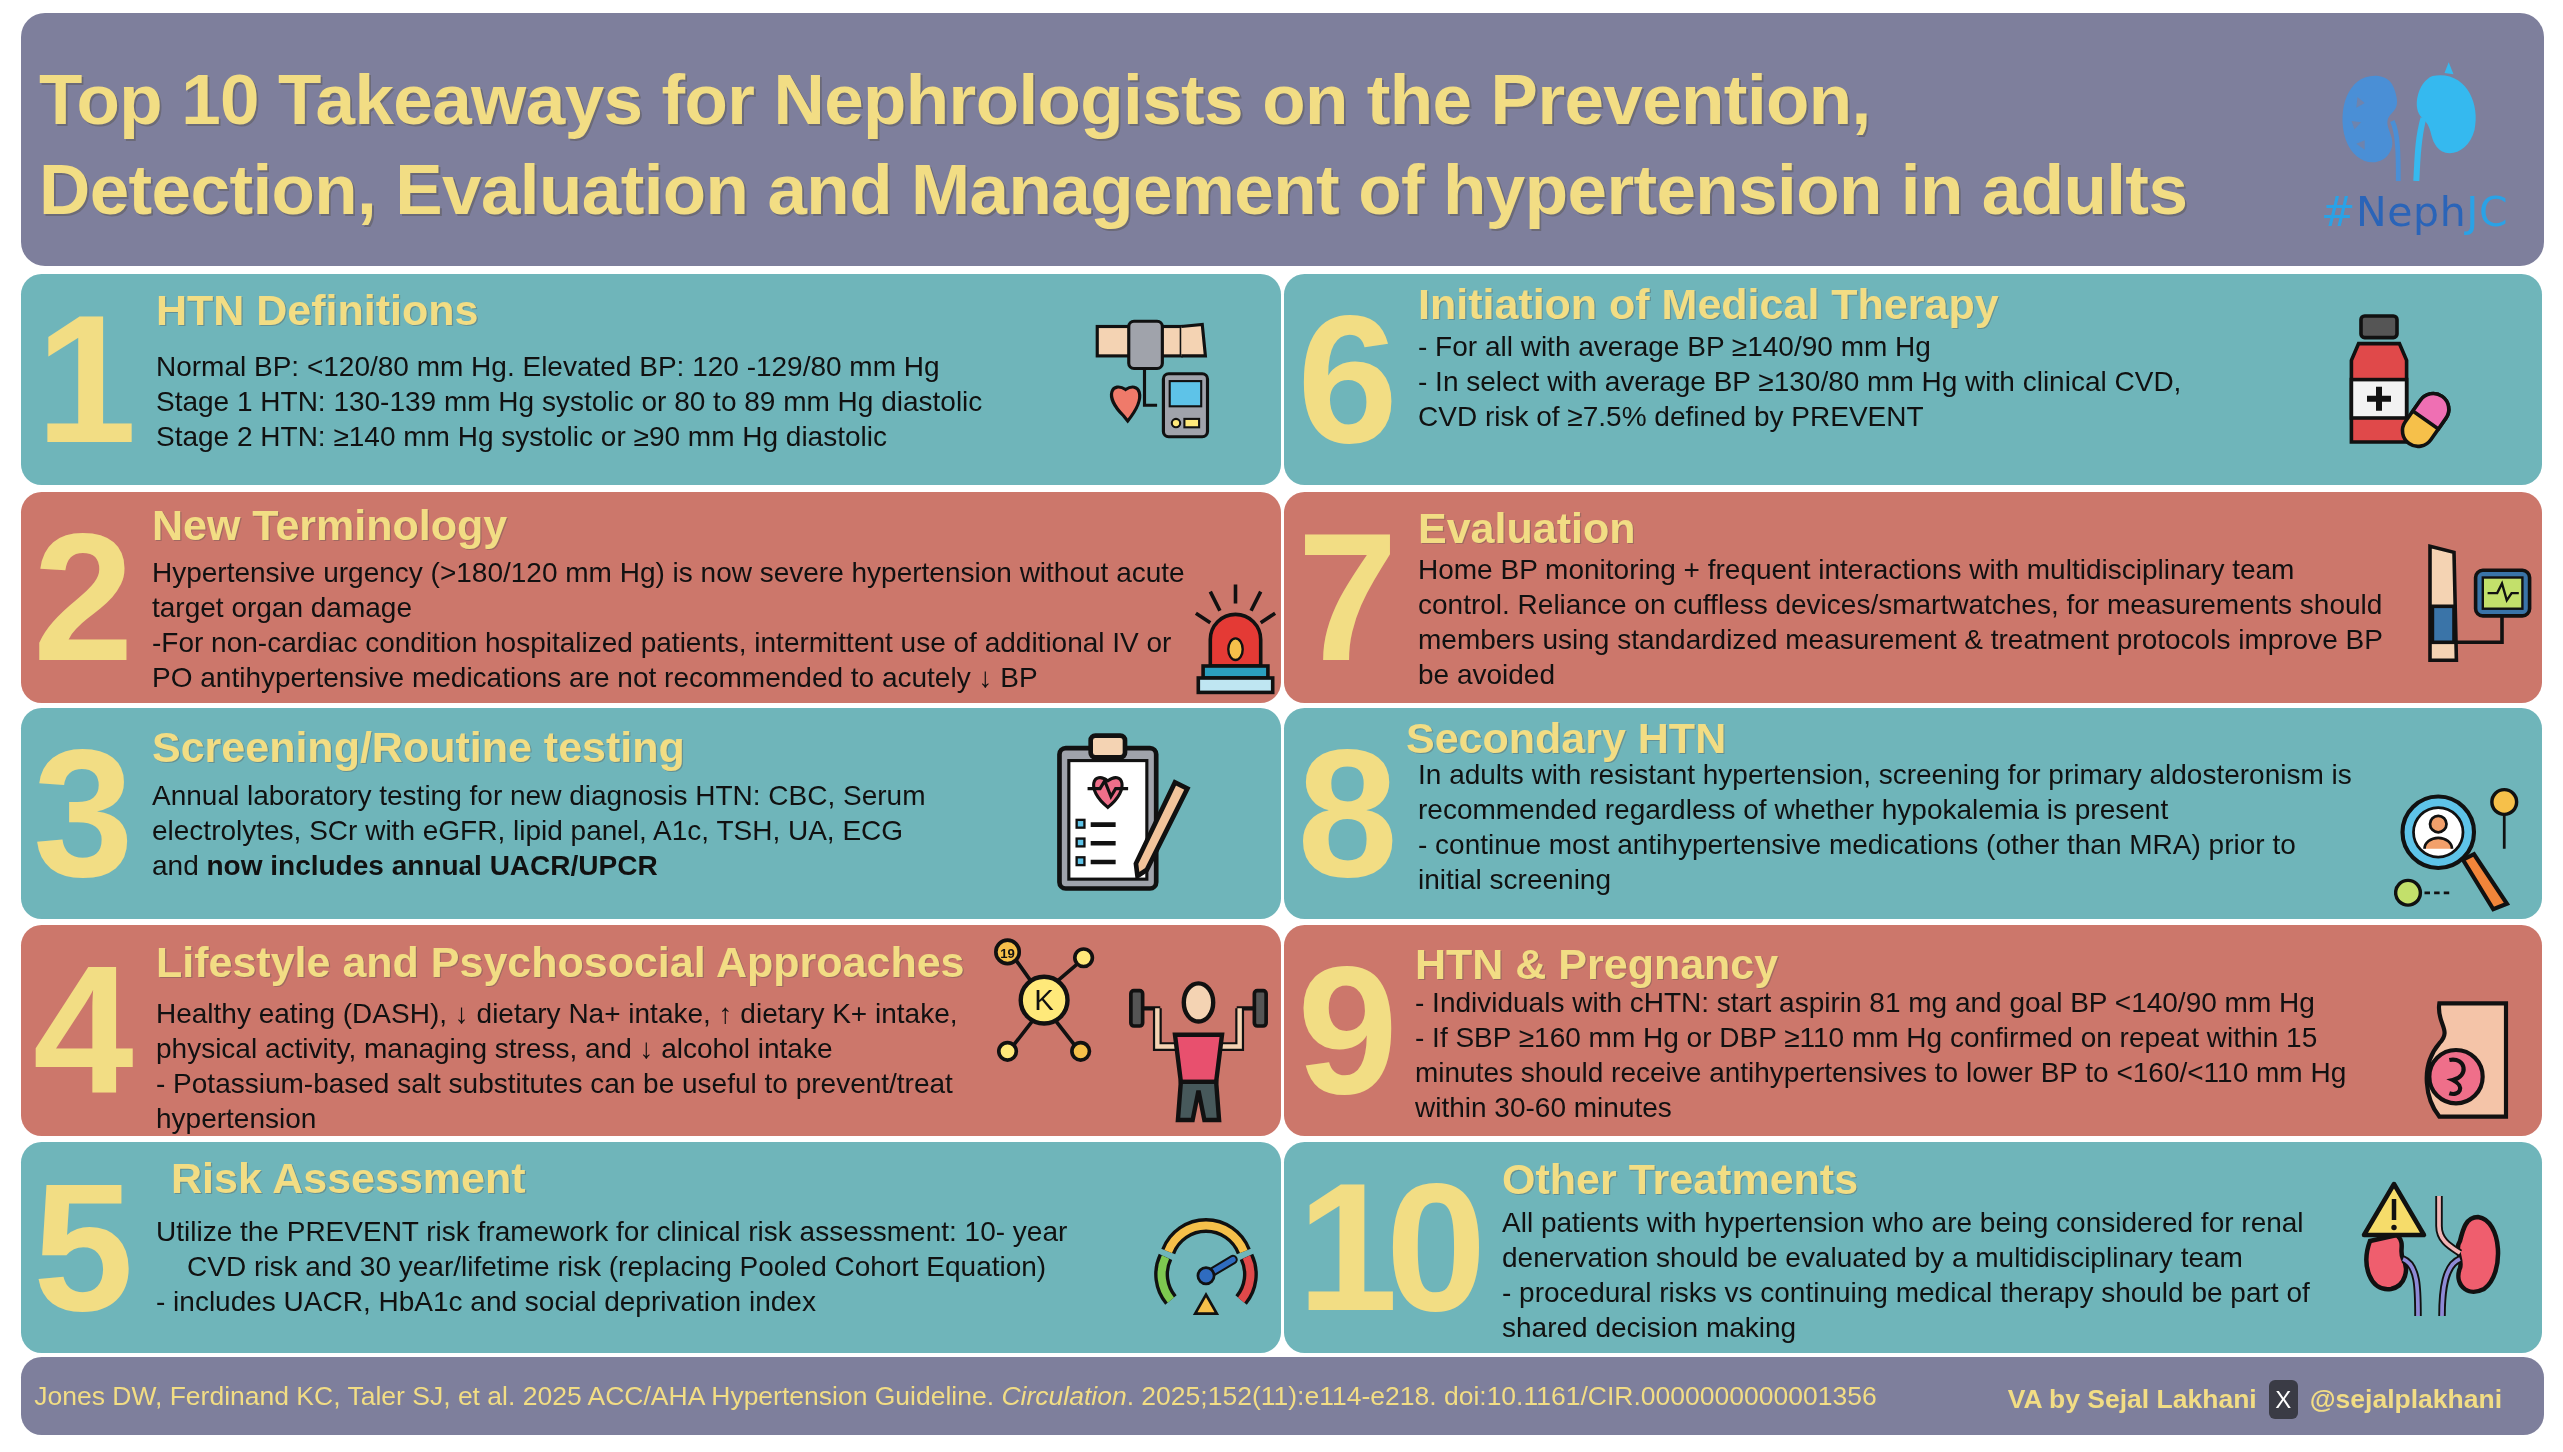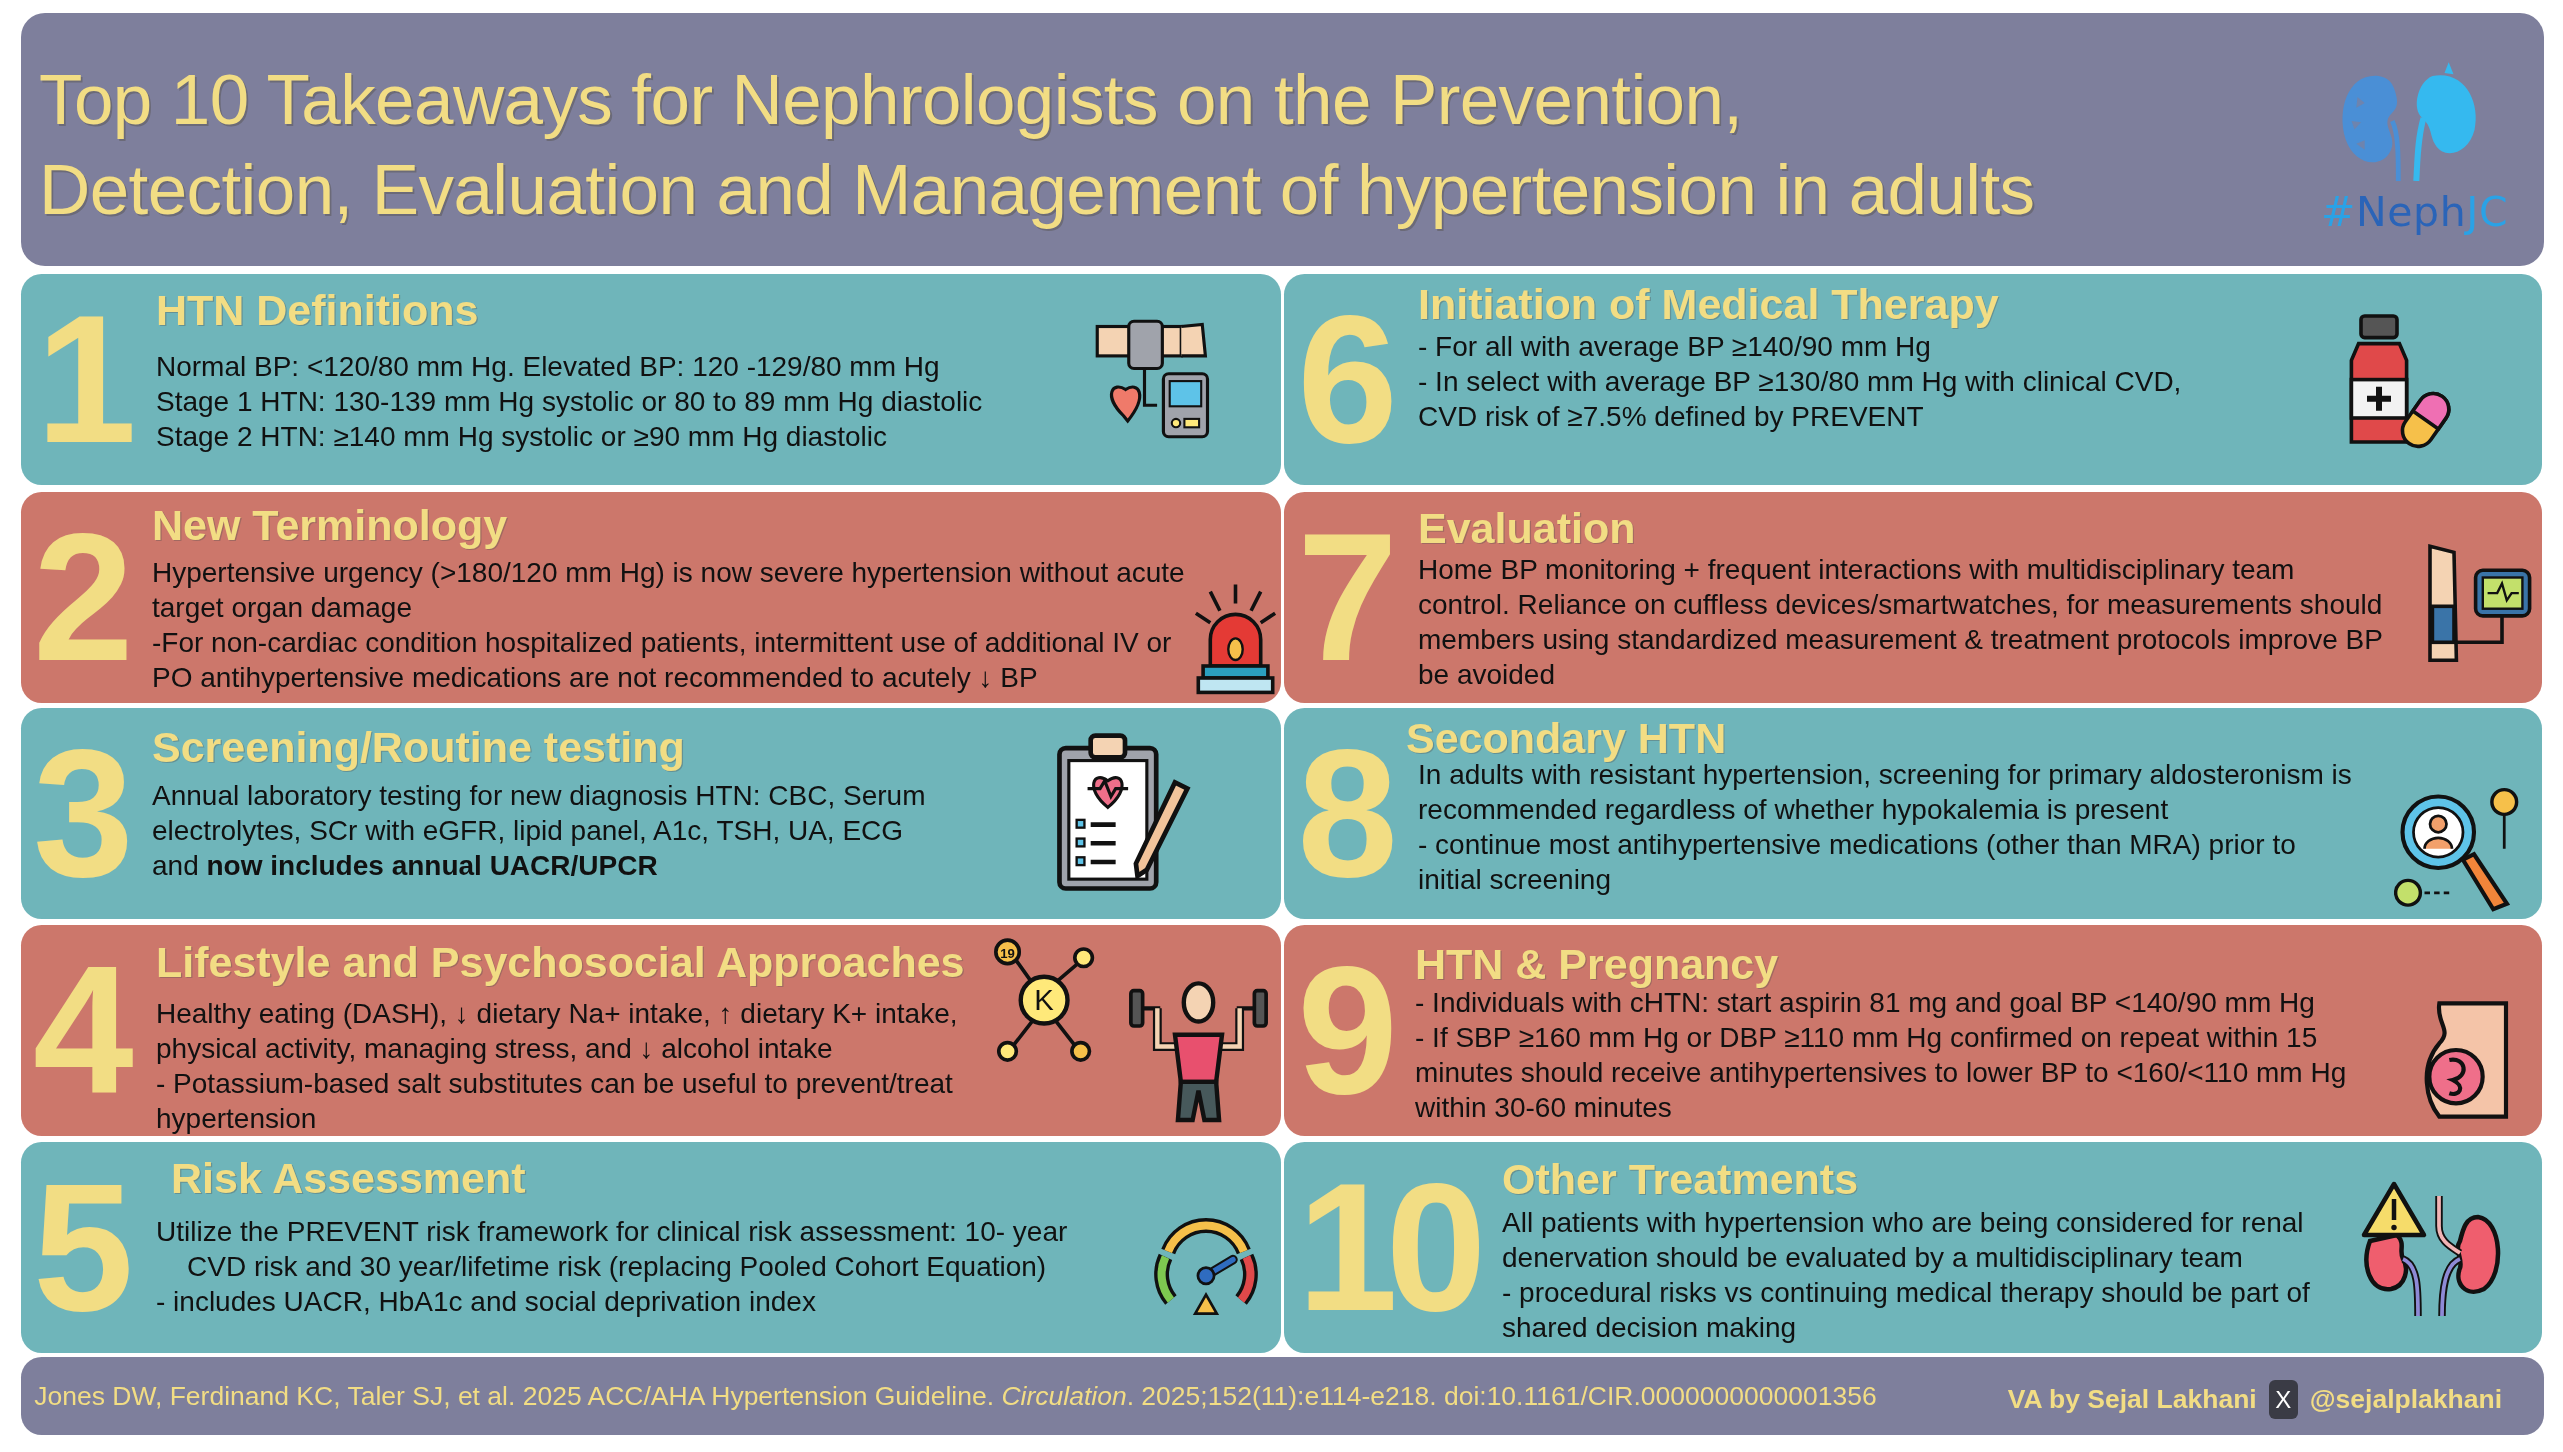--- a/index.html
+++ b/index.html
@@ -6,21 +6,21 @@
   body {
     width:2563px; height:1453px; background:#ffffff; position:relative; overflow:hidden;
     font-family:"Liberation Sans", "DejaVu Sans", sans-serif;
   }
   .header {
     position:absolute; left:21px; top:13.2px; width:2523px; height:253px;
     background:#7e7f9c; border-radius:24px;
   }
   .header-title {
     position:absolute; left:18px; top:42px; width:2227px;
-    color:#f2dd84; font-weight:normal; font-size:71px; line-height:90px;
+    color:#f2dd84; font-weight:bold; font-size:71px; line-height:90px;
     letter-spacing:-0.6px;
     text-shadow:1.8px 1.8px 0 #6b6a78;
   }
   .logo { position:absolute; right:42px; top:42px; width:181px; height:181px;margin-left:32px; }
   .logo-text {
     position:absolute; left:0; right:0; bottom:0; text-align:center;
     font-family:"DejaVu Sans", sans-serif; font-size:41px; color:#2a64b8; letter-spacing:0.6px;
   }
   .logo-text .hash { color:#2aa2e6; }
   .logo-text .jc { color:#2aa2e6; }

